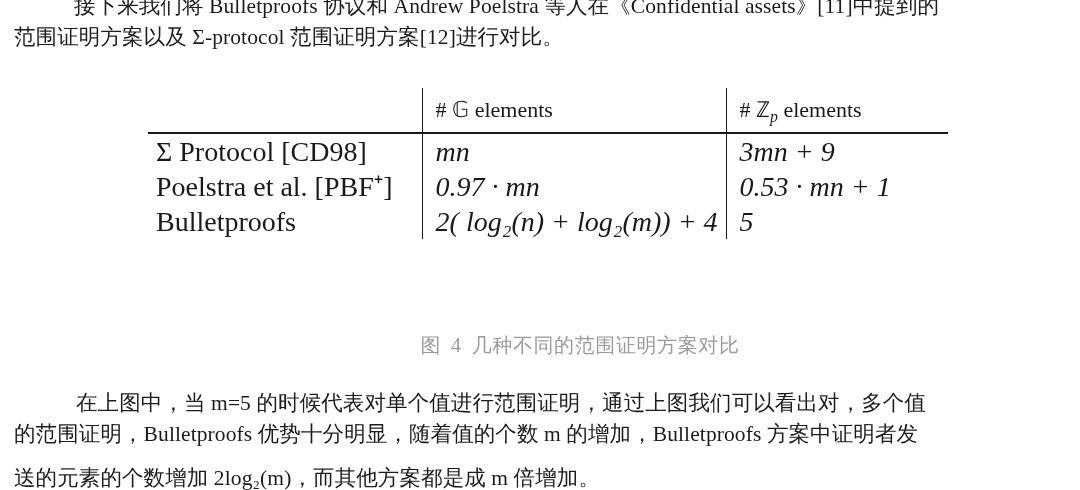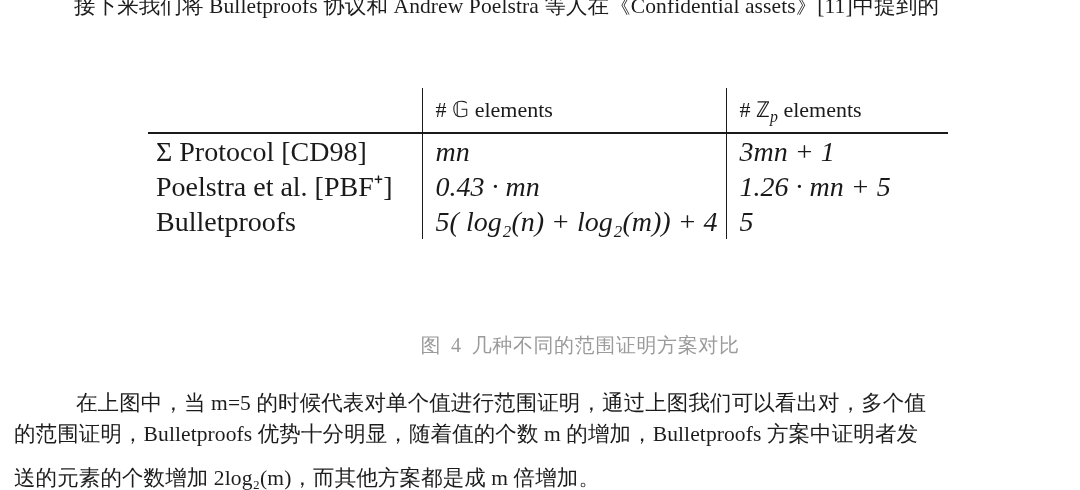--- a/index.html
+++ b/index.html
@@ -181,20 +181,21 @@
     line-height: 0;
   }
 </style>
 </head>
 <body>
 
 <div class="page">
 
   <div class="para para-top clipline">
     <span class="line1">接下来我们将 Bulletproofs 协议和 Andrew Poelstra 等人在《Confidential assets》[11]中提到的</span>
+    <span class="line2">范围证明方案以及 Σ-protocol 范围证明方案[12]进行对比。</span>
   </div>
 
   <div class="table-block">
 
 
     <table class="cmp">
       <thead>
         <tr class="head-row">
           <th class="col-name"></th>
           <th class="col-g"># 𝔾 elements</th>
@@ -205,30 +206,30 @@
       </thead>
       <tbody>
         <tr class="hr-row">
           <td colspan="3">
               <div class="hr-inner"></div>
             </td>
         </tr>
         <tr>
           <td class="col-name">Σ Protocol [CD98]</td>
           <td class="col-g mathit">mn</td>
-          <td class="col-z mathit">3mn + 1</td>
+          <td class="col-z mathit">3mn + 9</td>
         </tr>
         <tr>
           <td class="col-name">Poelstra et al. [PBF⁺]</td>
-          <td class="col-g mathit">0.43 · mn</td>
-          <td class="col-z mathit">1.26 · mn + 5</td>
+          <td class="col-g mathit">0.97 · mn</td>
+          <td class="col-z mathit">0.53 · mn + 1</td>
         </tr>
         <tr>
           <td class="col-name bold-name">Bulletproofs</td>
-          <td class="col-g mathit">5( log₂(n) + log₂(m)) + 4</td>
+          <td class="col-g mathit">2( log₂(n) + log₂(m)) + 4</td>
           <td class="col-z mathit">5</td>
         </tr>
       </tbody>
     </table>
   </div>
 
   <div class="figure-caption">
     <span>图</span><span class="gap"></span><span>4</span><span class="gap"></span><span>几种不同的范围证明方案对比</span>
   </div>
 

